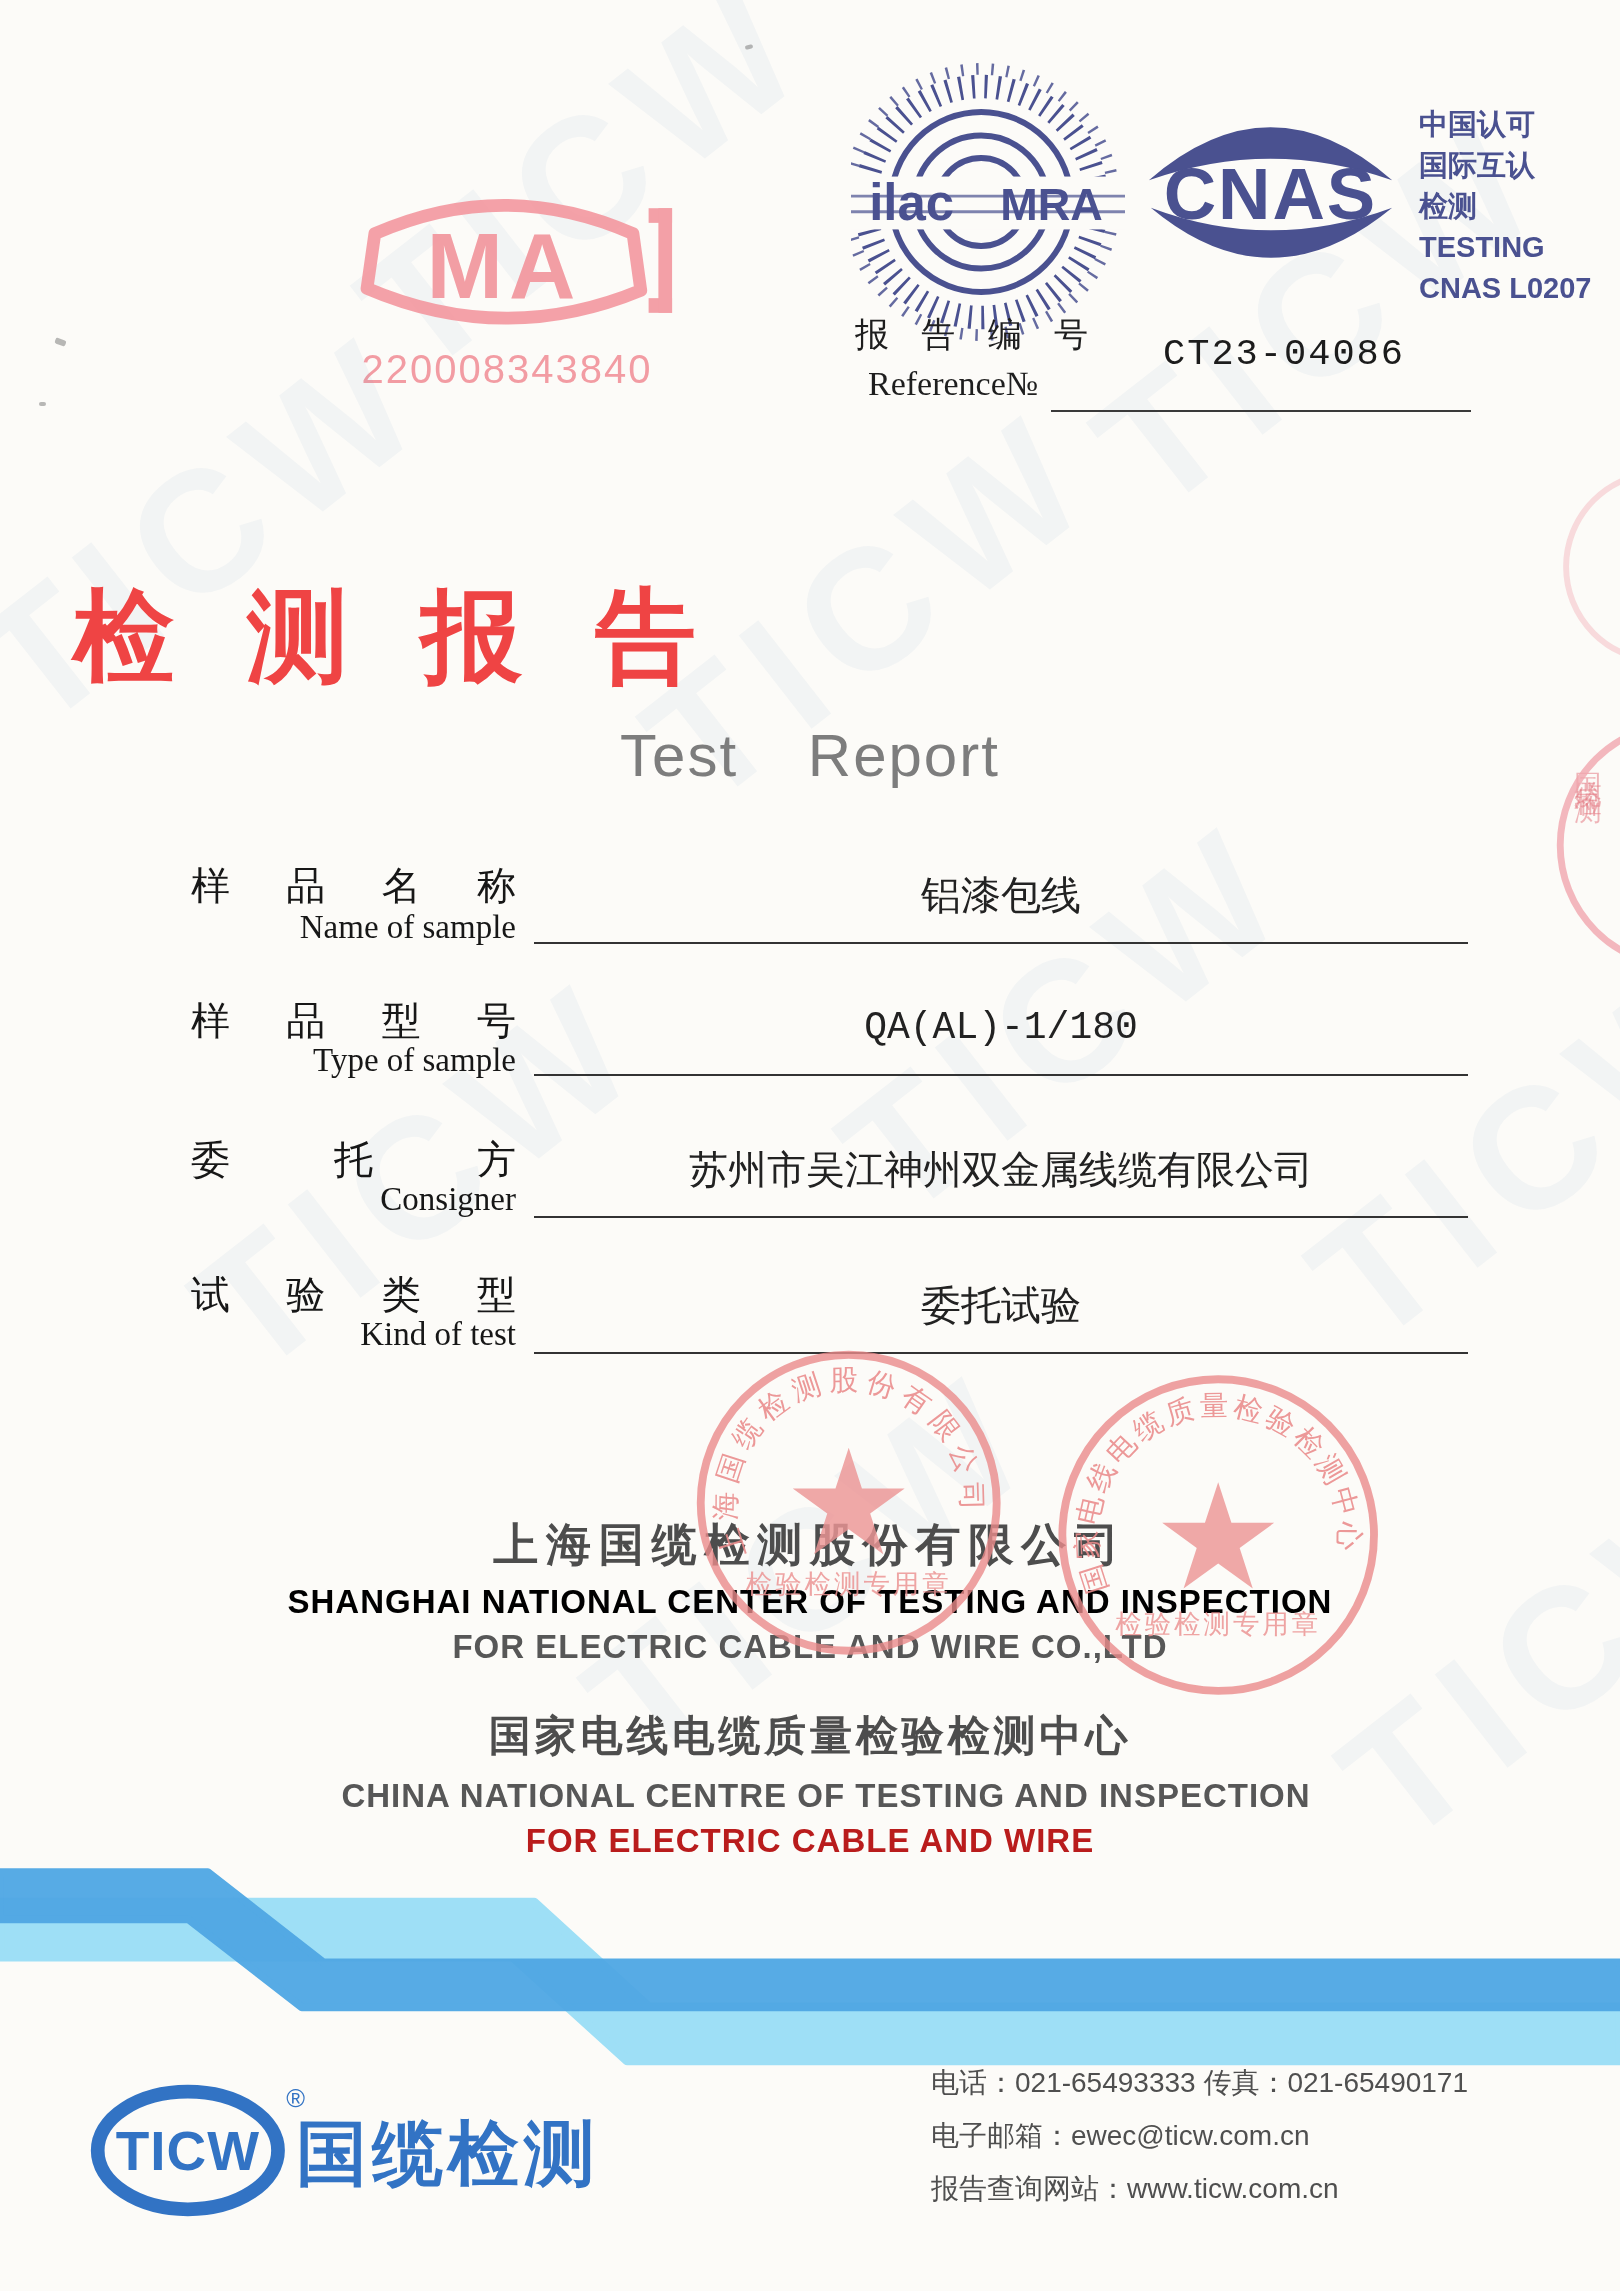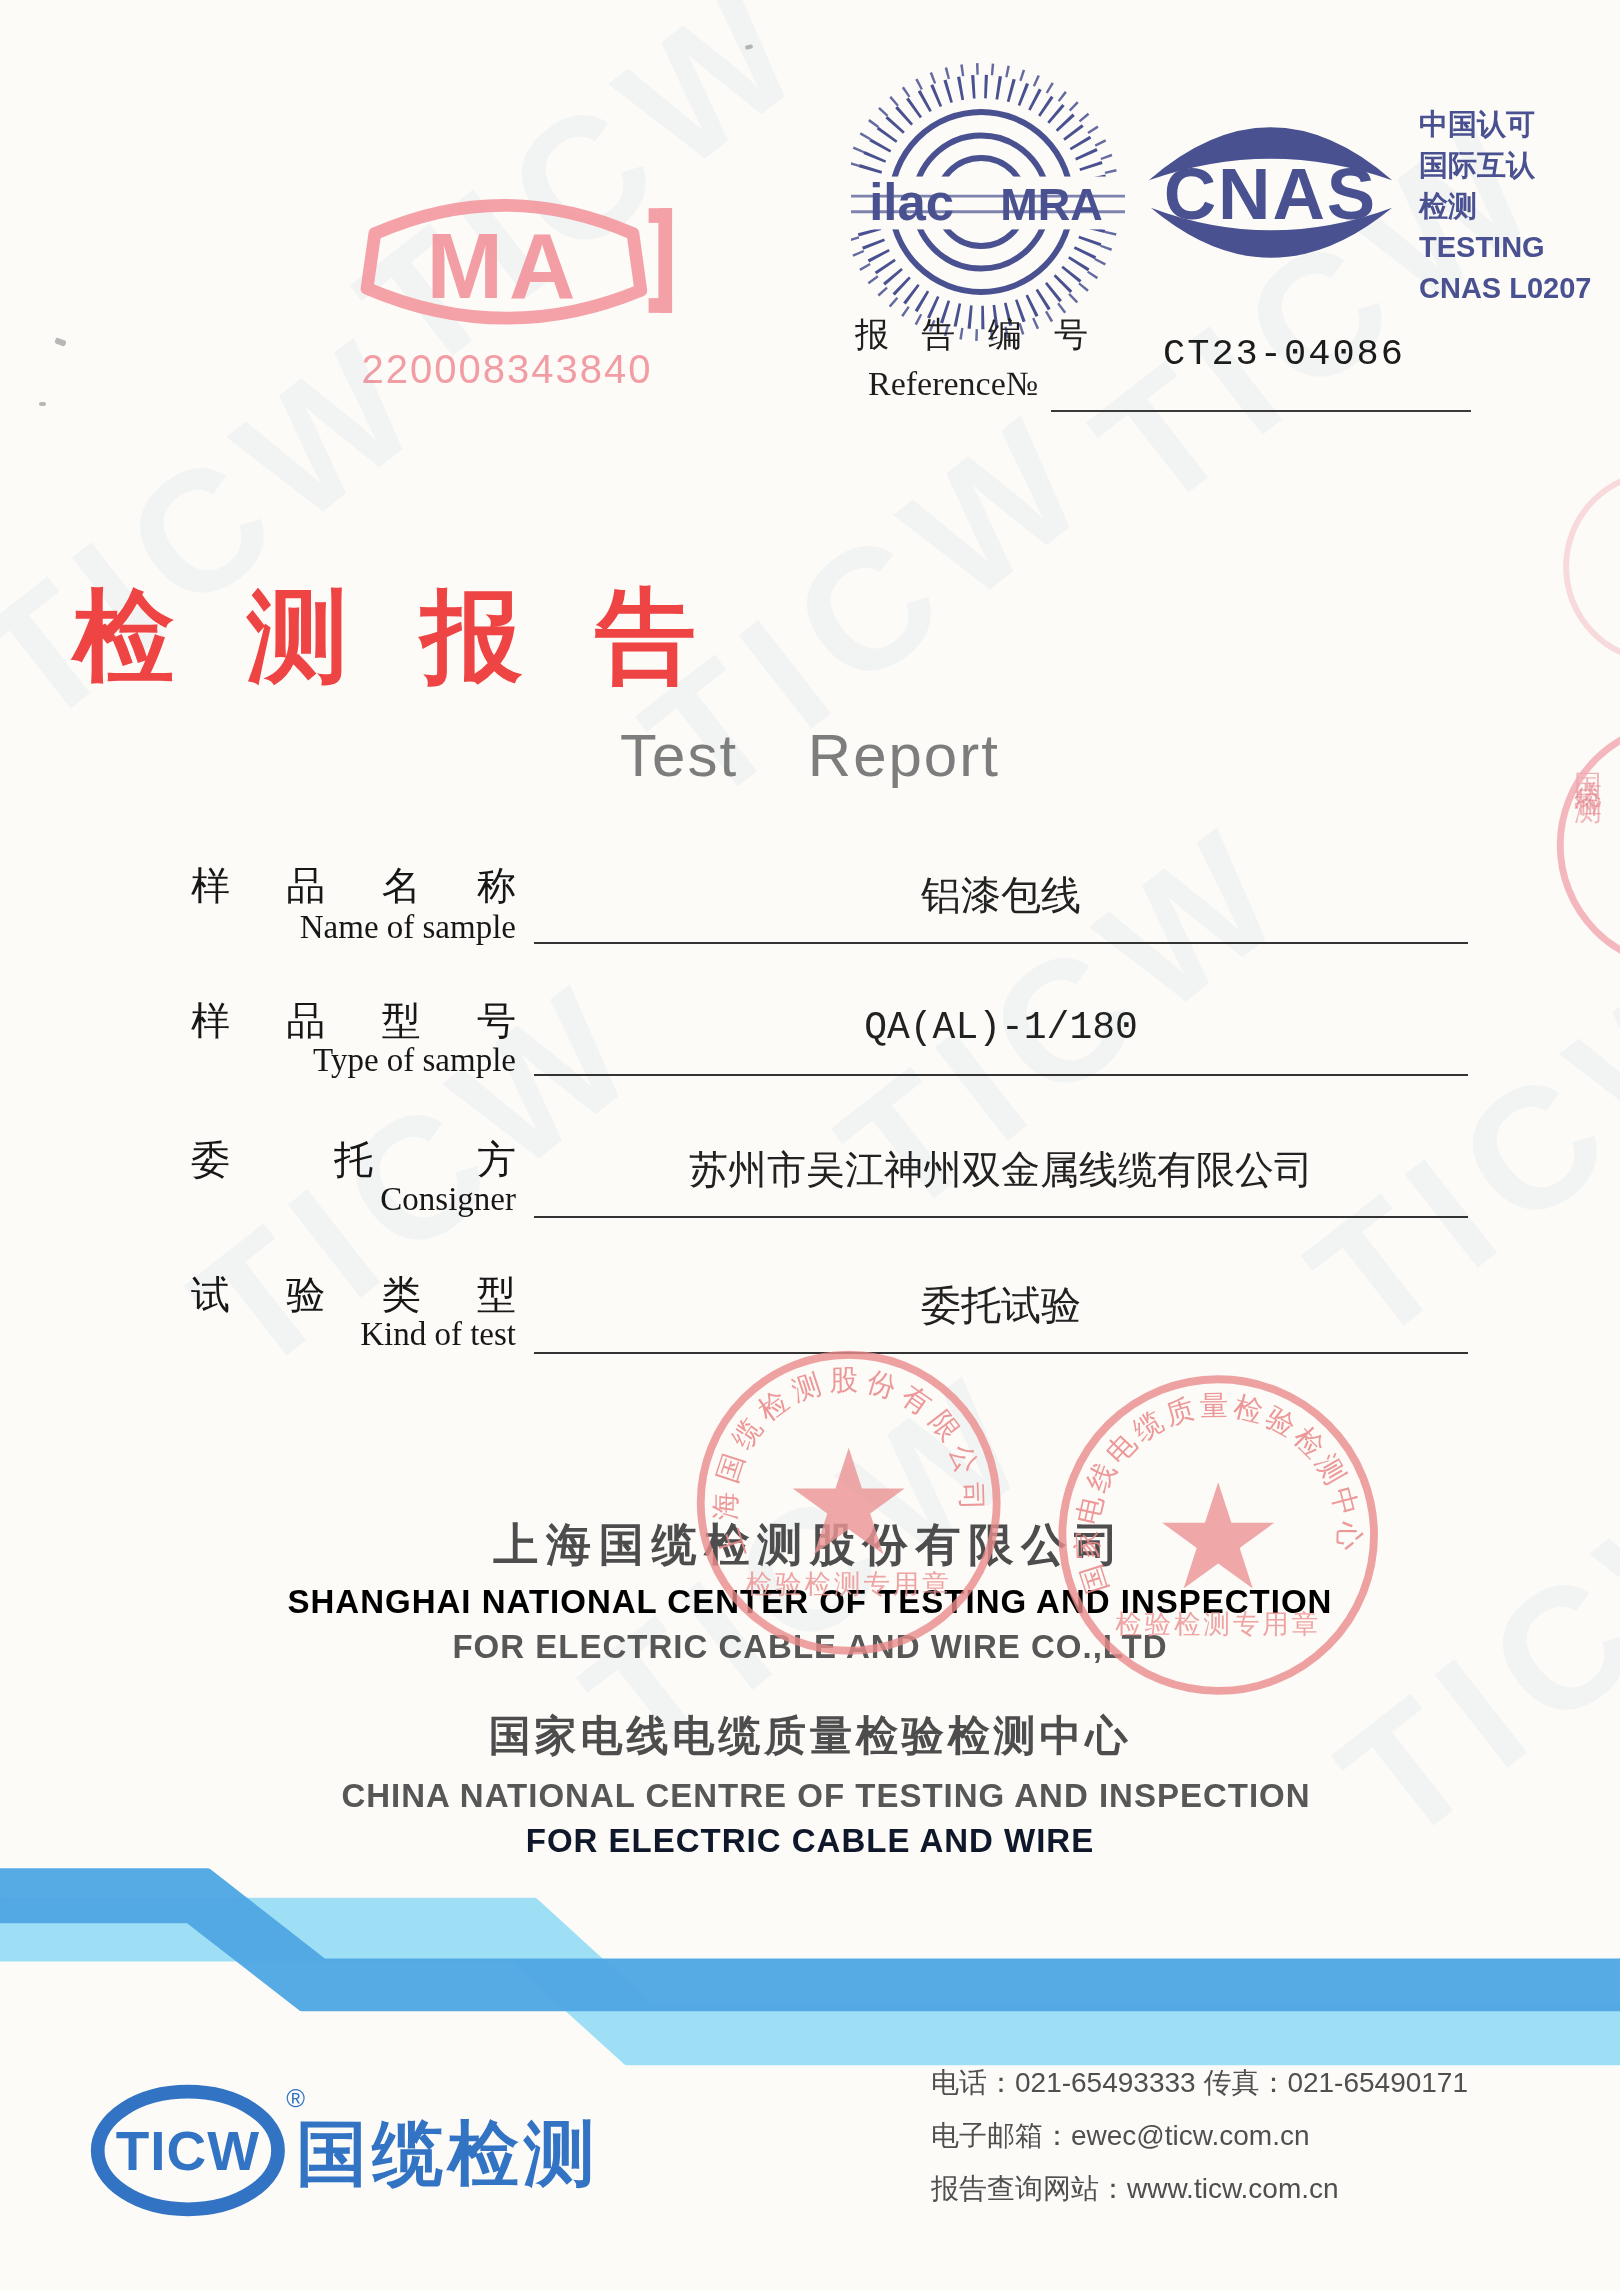--- a/index.html
+++ b/index.html
@@ -31,21 +31,21 @@
   .flabel-en{left:191px;width:325px;font-size:33px;color:#171717;text-align:right;z-index:2;}
   .fvalue{left:534px;width:934px;text-align:center;font-size:40px;color:#222;z-index:2;}
   .uline{left:534px;width:934px;border-bottom:2px solid #333;z-index:2;}
   
   .org{left:0;right:0;text-align:center;z-index:3;}
   .org-cn1{top:1515px;font-size:45px;font-weight:700;letter-spacing:7.8px;color:#4d4d4d;}
   .org-en1a{top:1583px;font-size:33px;font-weight:600;letter-spacing:1px;color:#000000;}
   .org-en1b{top:1628px;font-size:33px;font-weight:600;letter-spacing:1px;color:#575757;}
   .org-cn2{top:1708px;font-size:42px;font-weight:700;letter-spacing:3.9px;color:#4d4d4d;}
   .org-en2a{top:1777px;font-size:33px;font-weight:600;letter-spacing:1px;color:#575757;padding-left:32px;}
-  .org-en2b{top:1822px;font-size:33px;font-weight:600;letter-spacing:1px;color:#0f172a;}
+  .org-en2b{top:1822px;font-size:33px;font-weight:600;letter-spacing:1px;color:#b91c1c;}
   
   .logo-cn{left:296px;top:2107px;font-size:71px;font-weight:700;letter-spacing:4.9px;color:#3273c4;z-index:3;}
   .contact{left:931px;top:2056px;width:647px;font-size:28px;line-height:53px;color:#4f4f4f;
       font-family:"Liberation Sans",sans-serif;font-weight:500;z-index:3;}
   .edge-vtext{left:1570px;top:751px;writing-mode:vertical-rl;font-size:27.4px;letter-spacing:7.8px;
       color:rgba(228,122,132,0.55);z-index:4;}
   .speck{position:absolute;background:rgba(100,100,100,.45);border-radius:2px;z-index:2;}
   svg{position:absolute;}
 </style>
 </head>

